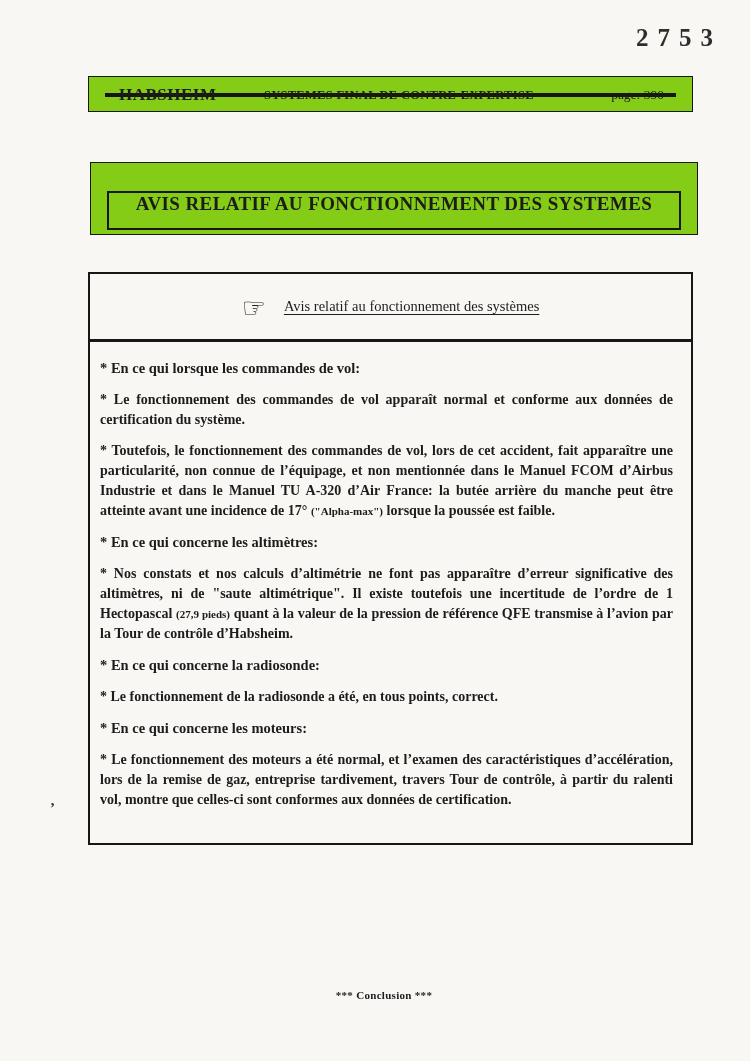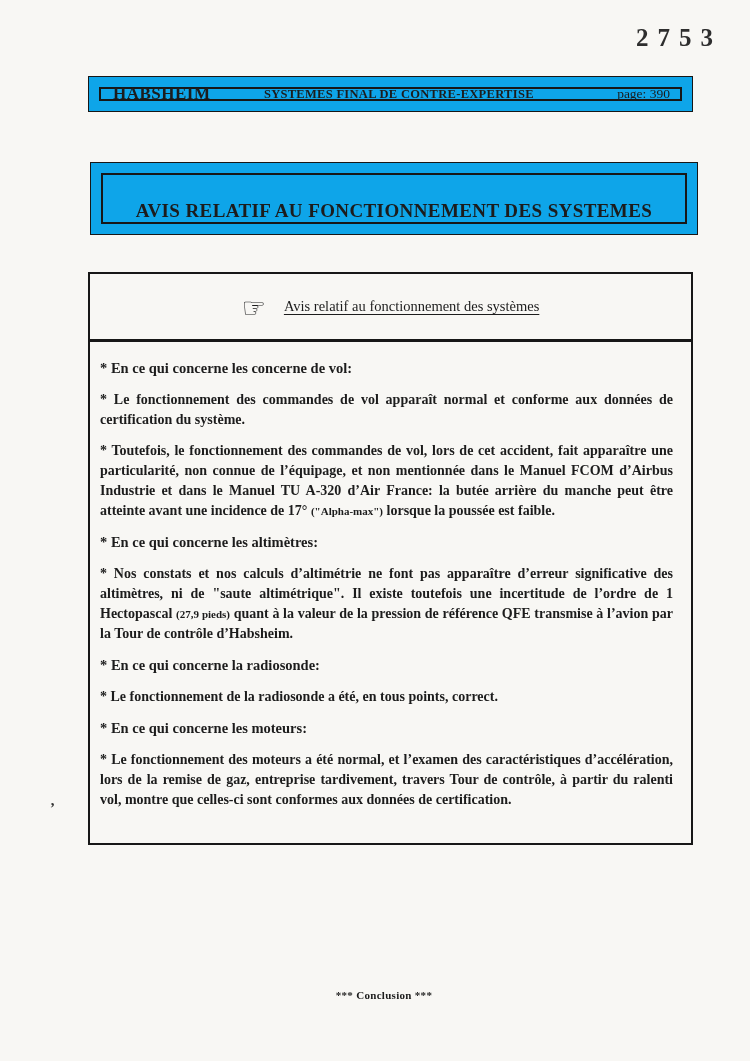--- a/index.html
+++ b/index.html
@@ -15,21 +15,21 @@
     position:absolute;inset:0;
     background:#f8f7f4;
   }
   
   .stamp{
     position:absolute;top:24px;right:28px;
     font-size:25px;font-weight:bold;letter-spacing:9px;
     color:#2e2e2e;
   }
   
-  .dbox{border:1px solid #171717;padding:10px;background:#0ea5e9;}
+  .dbox{border:1px solid #171717;padding:16px;background:#84cc16;}
   .dbox-inner{border:2px solid #171717;height:100%;box-sizing:border-box;}
   
   .header-box{
     position:absolute;left:88px;top:76px;width:605px;height:36px;
     box-sizing:border-box;
   }
   .header-box .dbox-inner{
     display:flex;align-items:center;
     padding:0 10px 0 12px;
   }
@@ -38,21 +38,21 @@
     flex:1;text-align:center;font-size:12.5px;font-weight:bold;
     letter-spacing:.3px;padding-right:30px;
   }
   .page-num{font-size:13.5px;}
   
   .title-box{
     position:absolute;left:90px;top:162px;width:608px;height:73px;
     box-sizing:border-box;
   }
   .title-box .dbox-inner{
-    display:flex;align-items:flex-end;justify-content:center;
+    display:flex;align-items:flex-start;justify-content:center;margin-top:12px;
   }
   .banner-title{font-size:19px;font-weight:bold;letter-spacing:.4px;}
   
   .content-box{
     position:absolute;left:88px;top:272px;width:605px;height:573px;
     border:2px solid #171717;box-sizing:border-box;overflow:hidden;
   }
   .section-strip{
     height:68px;border-bottom:3px solid #171717;box-sizing:border-box;
     display:flex;align-items:center;justify-content:center;
@@ -113,21 +113,21 @@
     </div>
   </div>
 
   <div class="content-box">
     <div class="section-strip">
       <span class="hand">☞</span>
       <span class="section-heading">Avis relatif au fonctionnement des systèmes</span>
     </div>
 
     <div class="doc-body">
-      <p class="h">* En ce qui concerne les concerne de vol:</p>
+      <p class="h">* En ce qui lorsque les commandes de vol:</p>
 
       <p class="t">* Le fonctionnement des commandes de vol apparaît normal et conforme aux données de certification du système.</p>
 
       <p class="t"><span>* Toutefois, le fonctionnement des commandes de vol, lors de cet accident, fait apparaître une particularité, non connue de l’équipage, et non mentionnée dans le Manuel FCOM d’Airbus Industrie et dans le Manuel TU A-320 d’Air France: la butée arrière du manche peut être atteinte avant une incidence de 17° </span><span class="small-note">("Alpha-max")</span><span> lorsque la poussée est faible.</span></p>
 
       <p class="h">* En ce qui concerne les altimètres:</p>
 
       <p class="t"><span>* Nos constats et nos calculs d’altimétrie ne font pas apparaître d’erreur significative des altimètres, ni de "saute altimétrique". Il existe toutefois une incertitude de l’ordre de 1 Hectopascal </span><span class="small-note">(27,9 pieds)</span><span> quant à la valeur de la pression de référence QFE transmise à l’avion par la Tour de contrôle d’Habsheim.</span></p>
 
       <p class="h">* En ce qui concerne la radiosonde:</p>

